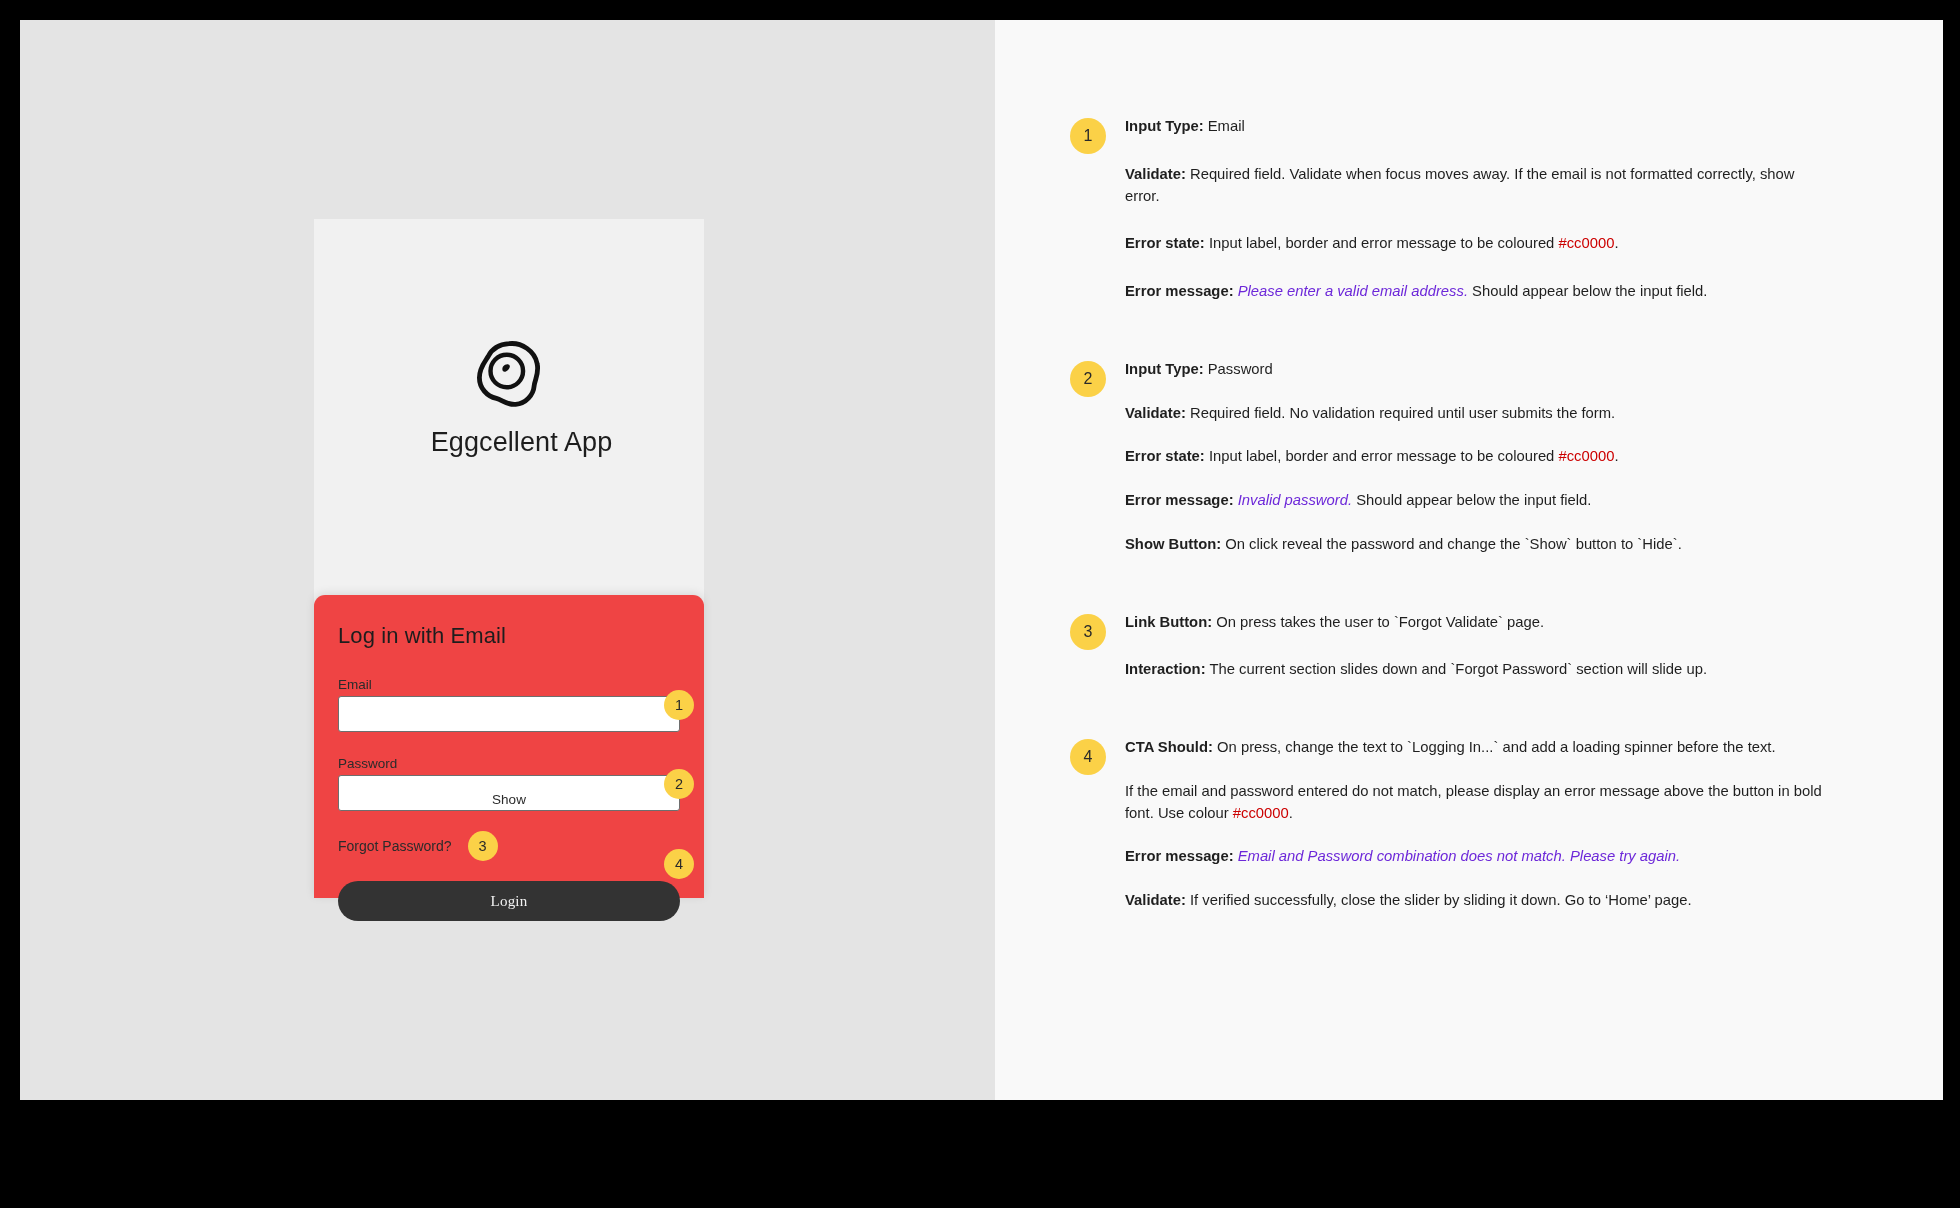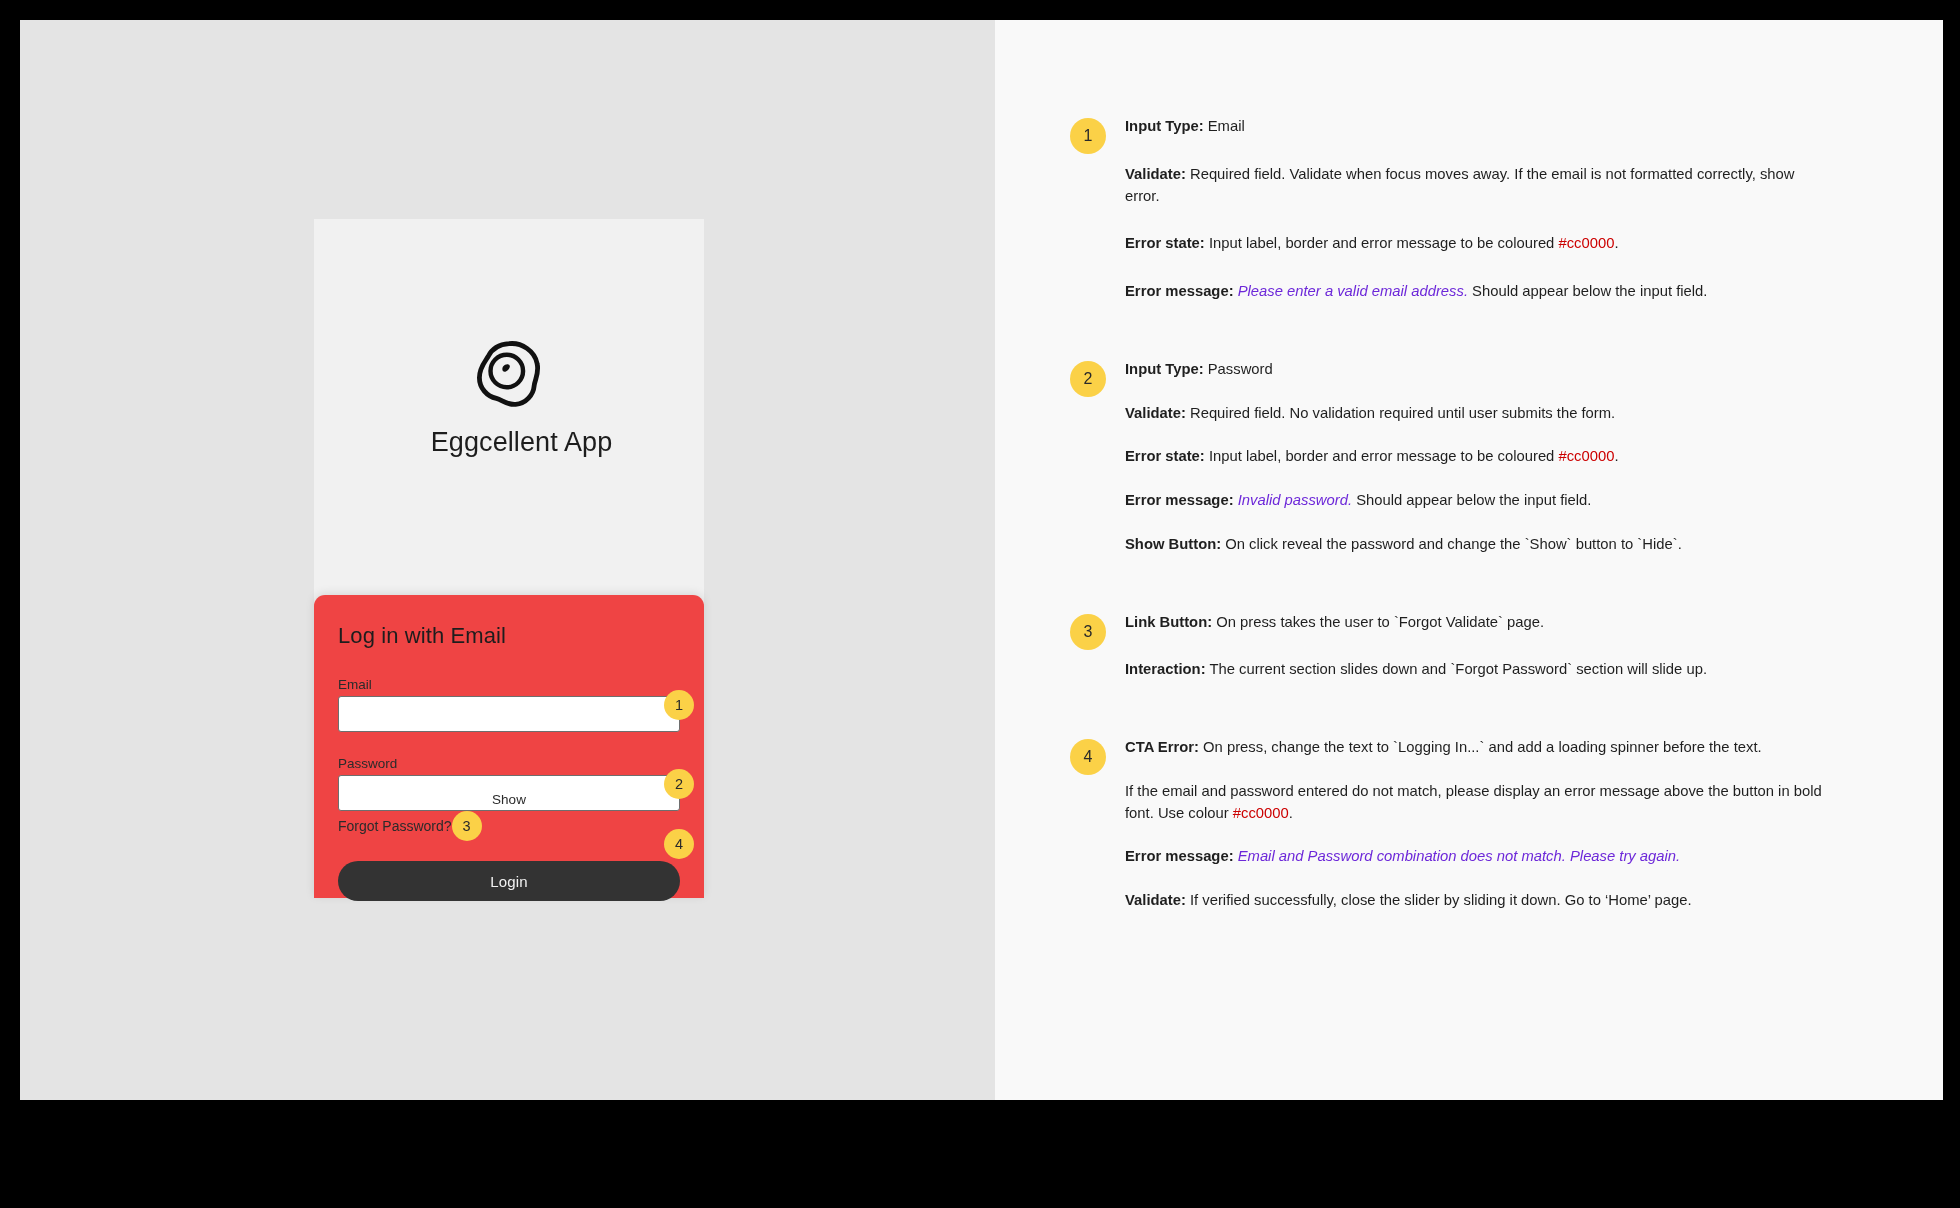--- a/index.html
+++ b/index.html
@@ -107,41 +107,42 @@
     padding: 0 8px 3px 8px;
   }
 
   .show-link {
     font-size: 13.5px;
     color: #2b2b2b;
     cursor: pointer;
   }
 
   #forgot-row {
+    margin-top: 20px;
     display: flex;
     align-items: center;
-    gap: 0;
+    gap: 16px;
   }
 
   #forgot-link {
     font-size: 14px;
     color: #2b2b2b;
     cursor: pointer;
   }
 
   #login-button {
     margin-top: 20px;
     width: 100%;
     height: 40px;
     background: #333333;
     color: #f2f2f2;
     border: none;
     border-radius: 22px;
     font-size: 15px;
-    font-family: Liberation Sans, sans-serif;
+    font-family: Liberation Serif, serif;
     cursor: pointer;
     letter-spacing: .2px;
   }
 
   
   .badge {
     width: 30px;
     height: 30px;
     border-radius: 50%;
     background: #fbd147;
@@ -308,21 +309,21 @@
         <div class="spec-line">
           <b>Interaction:</b><span> The current section slides down and `Forgot Password` section will slide up.</span>
         </div>
       </div>
     </div>
 
     <div class="spec-section">
       <div class="spec-badge">4</div>
       <div class="spec-body">
         <div class="spec-line tight">
-          <b>CTA Error:</b><span> On press, change the text to `Logging In...` and add a loading spinner before the text.</span>
+          <b>CTA Should:</b><span> On press, change the text to `Logging In...` and add a loading spinner before the text.</span>
         </div>
         <div class="spec-line tight">
           <span>If the email and password entered do not match, please display an error message above the button in bold font. Use colour </span><span class="accent">#cc0000</span><span>.</span>
         </div>
         <div class="spec-line tight">
           <b>Error message:</b><i> Email and Password combination does not match. Please try again.</i>
         </div>
         <div class="spec-line">
           <b>Validate:</b><span> If verified successfully, close the slider by sliding it down. Go to ‘Home’ page.</span>
         </div>

